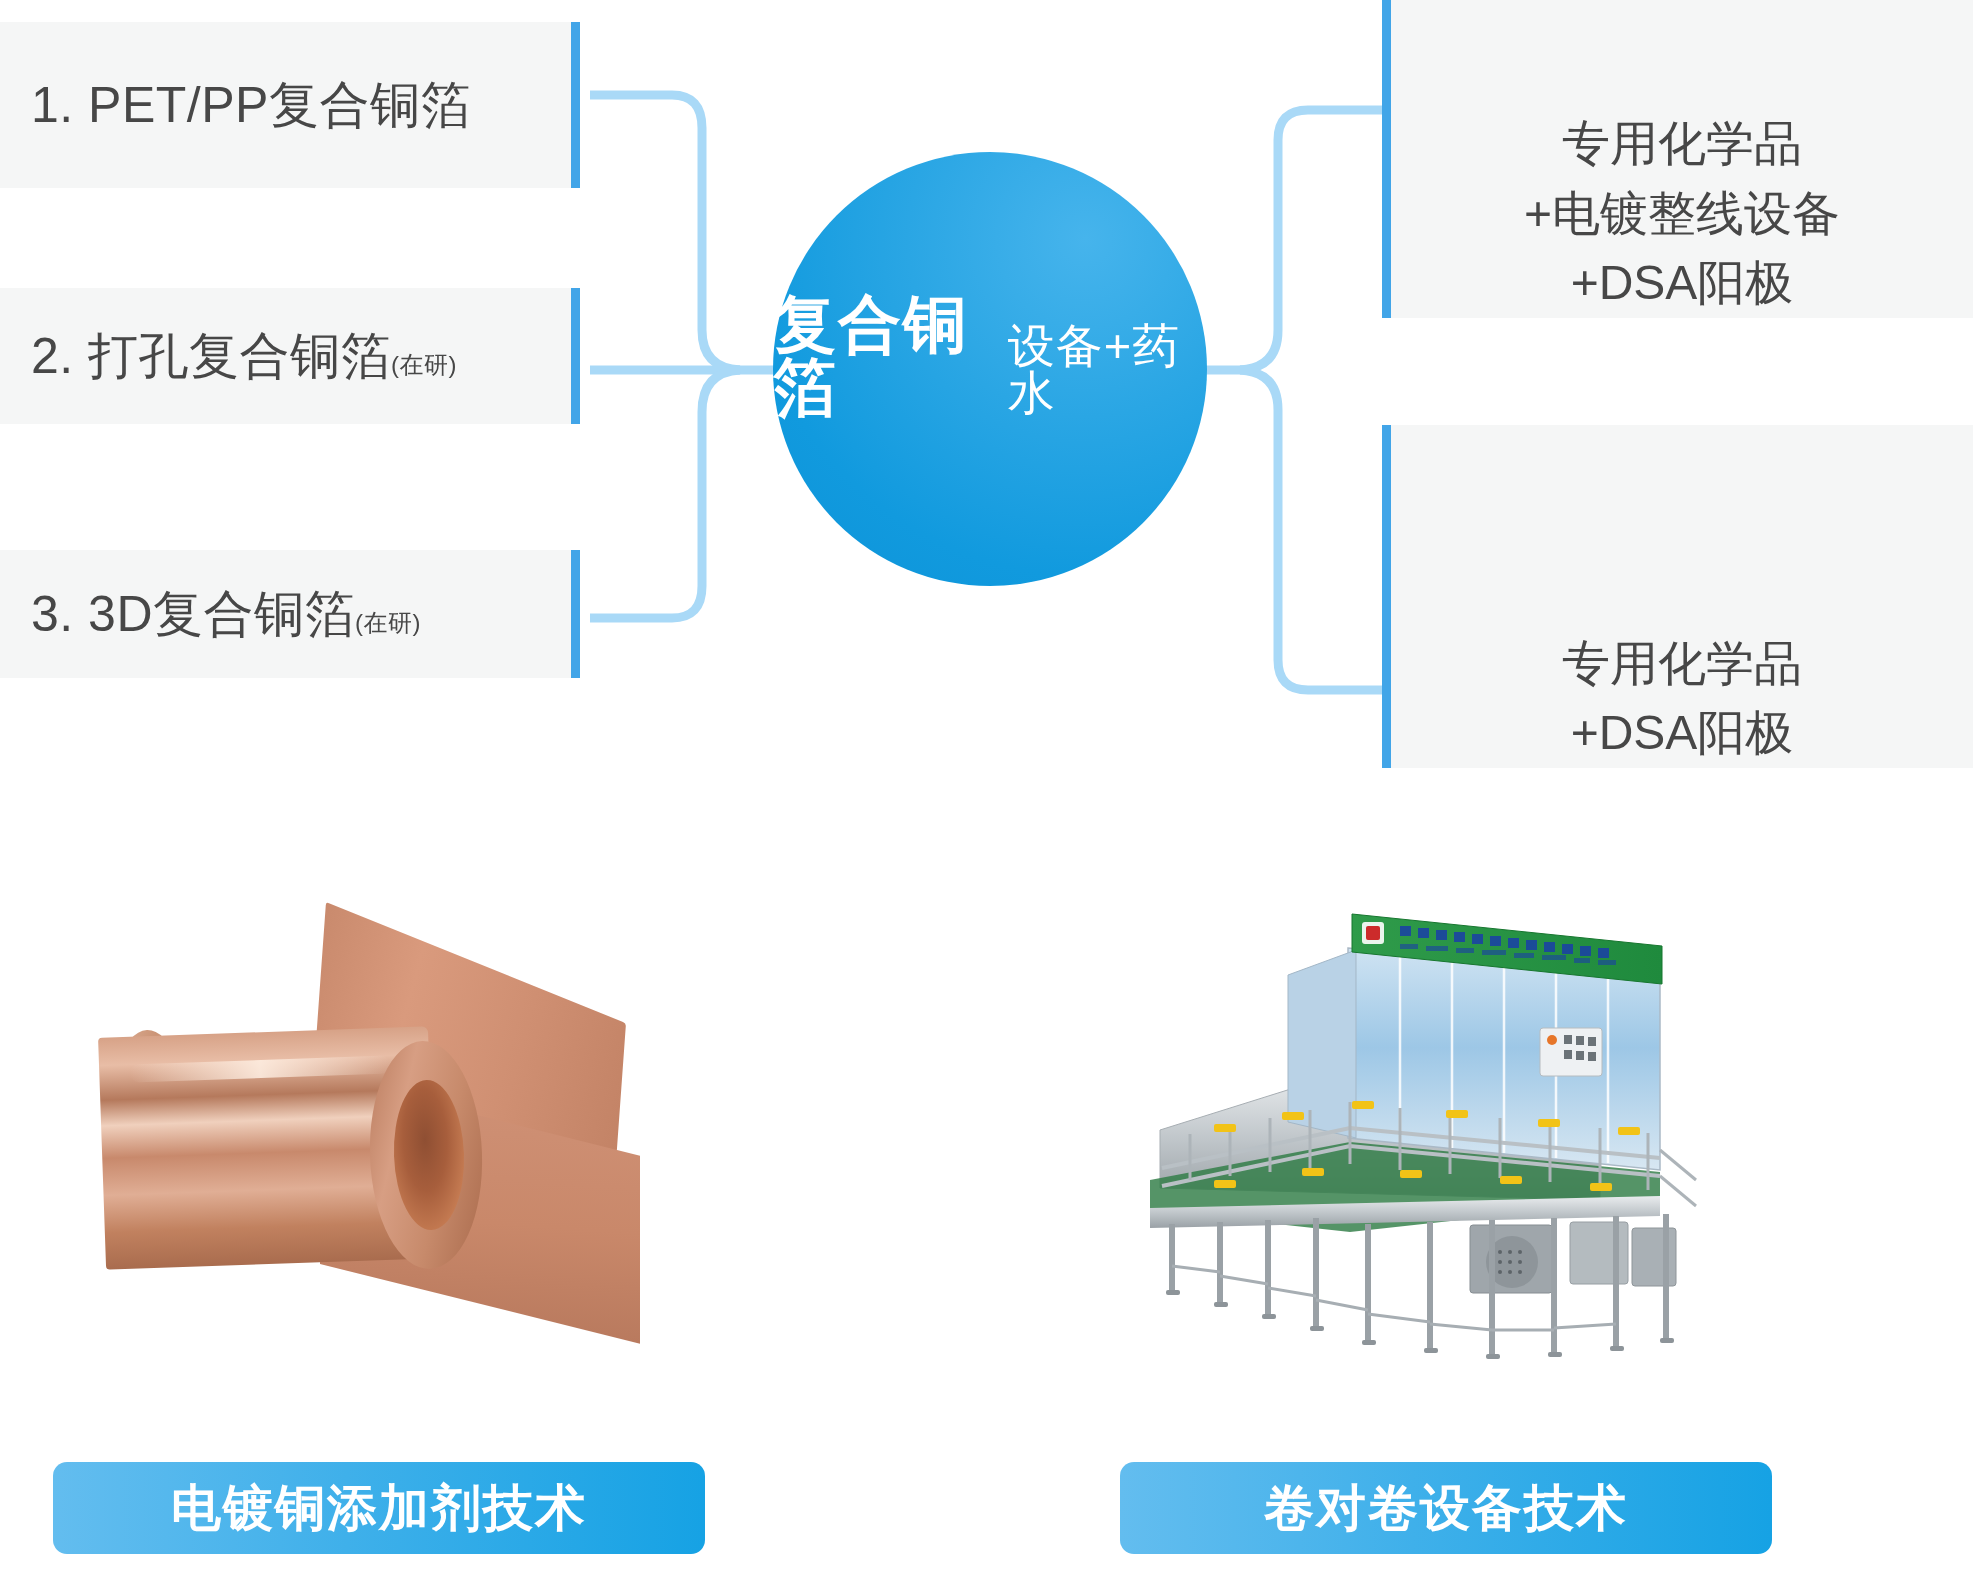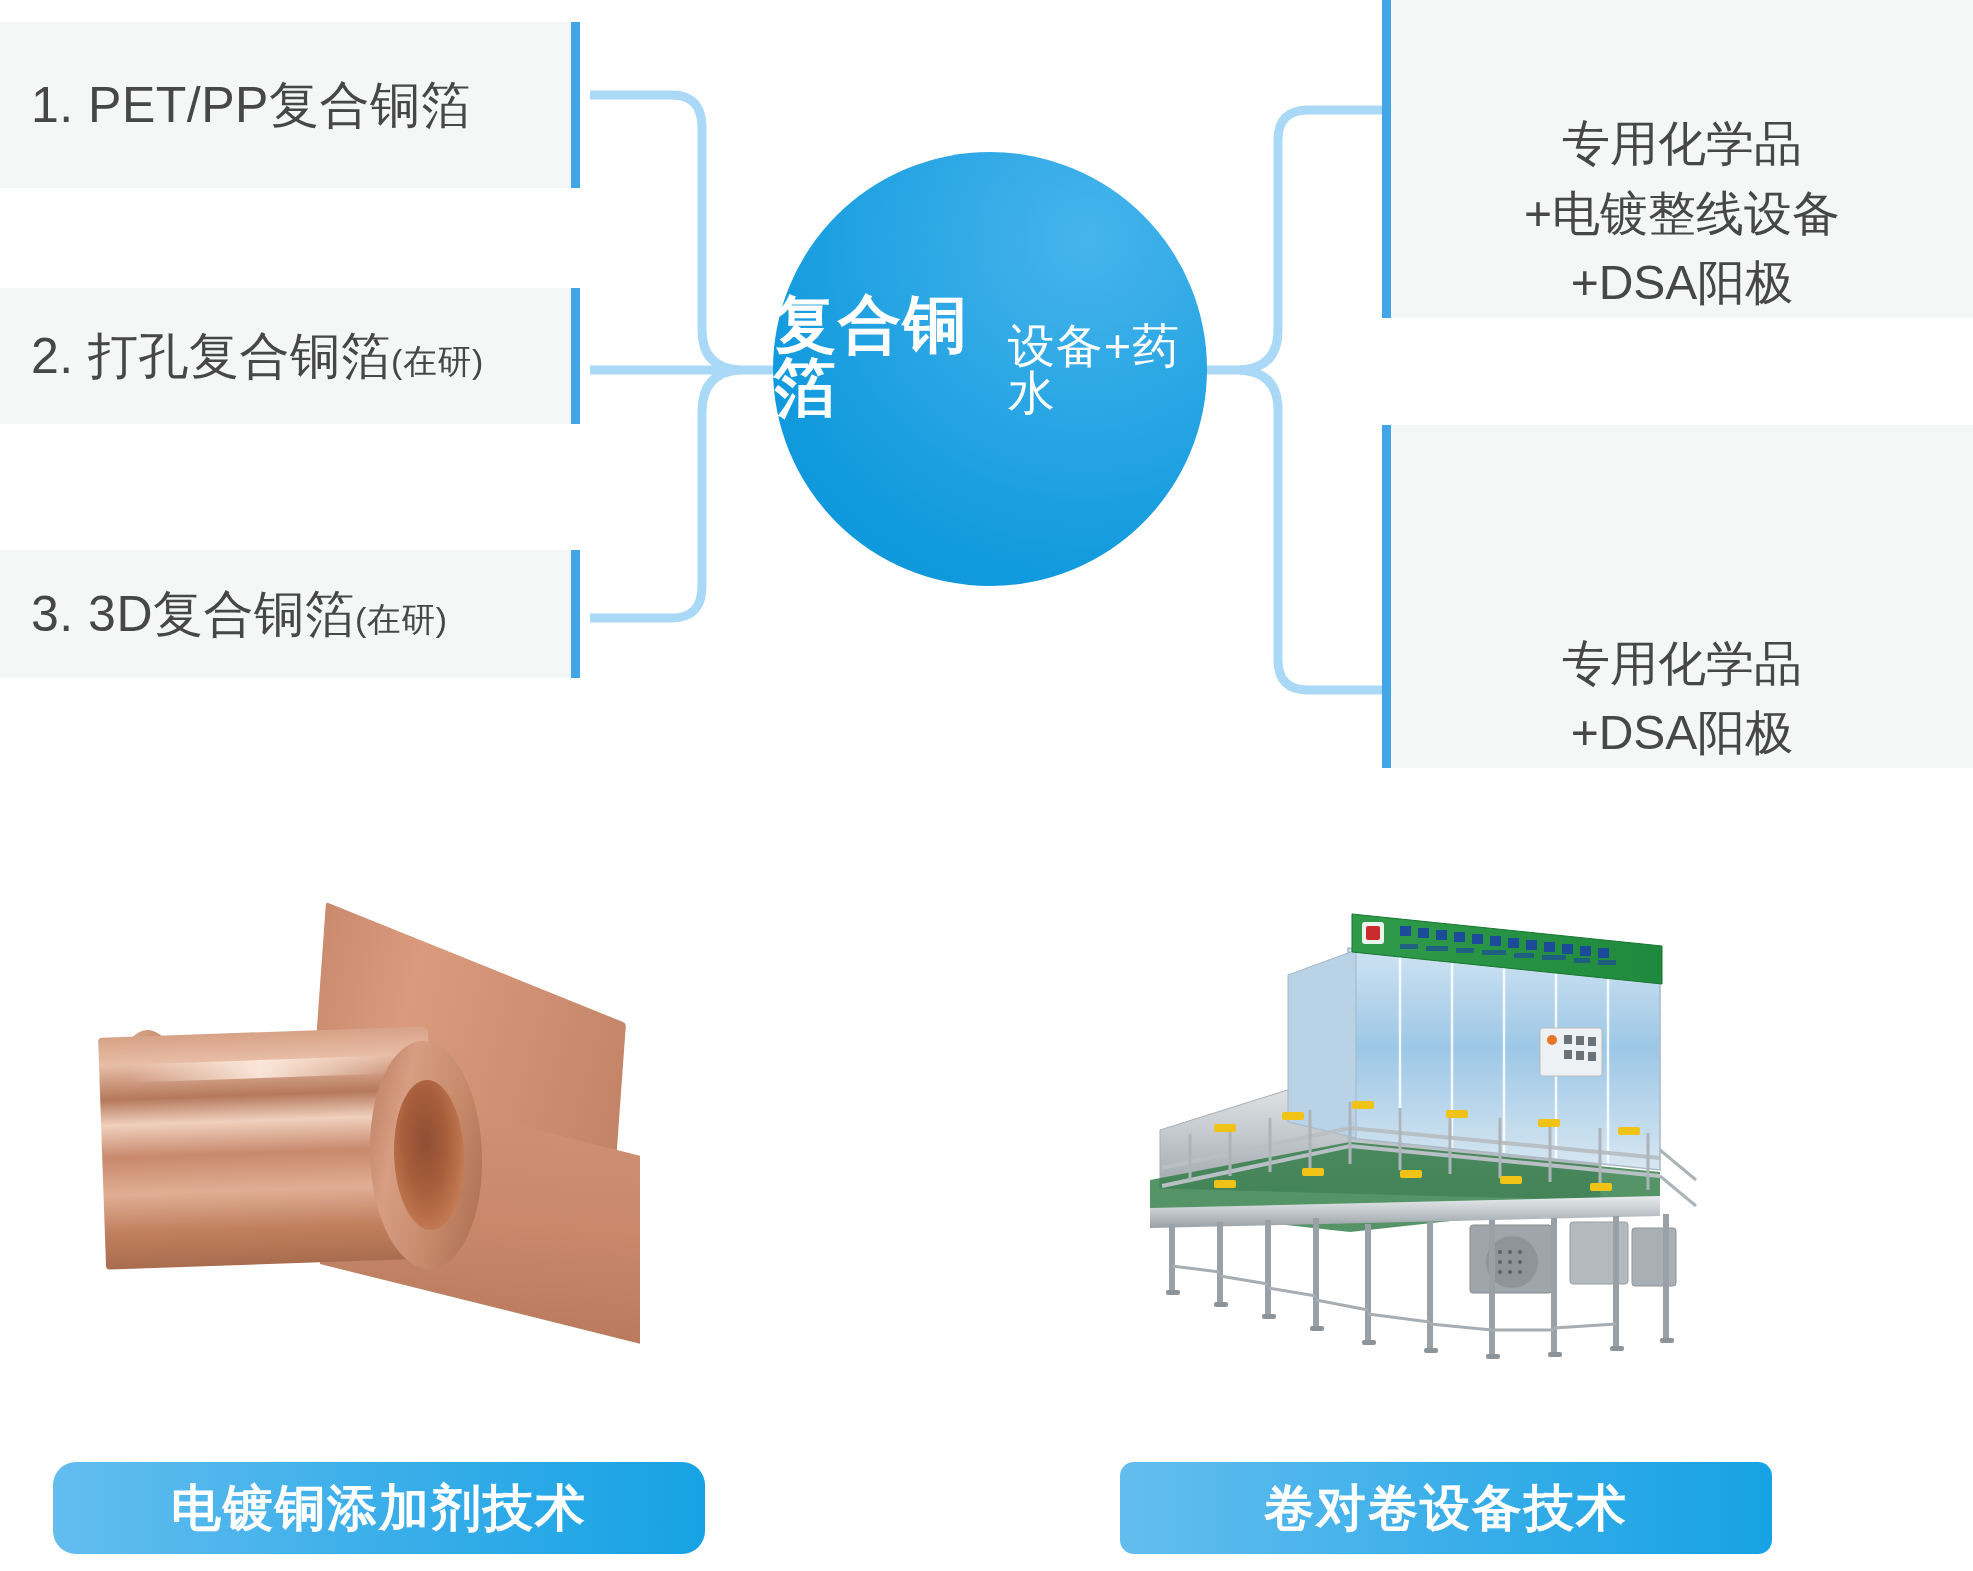--- a/index.html
+++ b/index.html
@@ -36,21 +36,21 @@
     border-right: 9px solid #42a5e8;
   }
   .lbox .ltext {
     padding-left: 31px;
     font-size: 50px;
     color: #474747;
     letter-spacing: 0.5px;
     white-space: nowrap;
   }
   .lbox .lsub {
-    font-size: 34px;
+    font-size: 24px;
     color: #474747;
   }
   #lbox1 { top: 22px;  height: 166px; }
   #lbox2 { top: 288px; height: 136px; }
   #lbox3 { top: 550px; height: 128px; }
 
   
   .rbox {
     position: absolute;
     left: 1382px;
@@ -186,21 +186,21 @@
     align-items: center;
     justify-content: center;
   }
   .pill .pill-text {
     color: #ffffff;
     font-size: 50px;
     font-weight: bold;
     letter-spacing: 2px;
     white-space: nowrap;
   }
-  #pill-left  { left: 53px;   top: 1462px; width: 652px; border-radius: 23px; }
+  #pill-left  { left: 53px;   top: 1462px; width: 652px; }
   #pill-right { left: 1120px; top: 1462px; width: 652px; }
 </style>
 </head>
 <body>
 
 <div id="stage">
 
   <svg id="connectors" viewBox="0 0 1973 1571" preserveAspectRatio="none">
 
     <g fill="none" stroke="#a9d9f7" stroke-width="9" stroke-linecap="butt">

